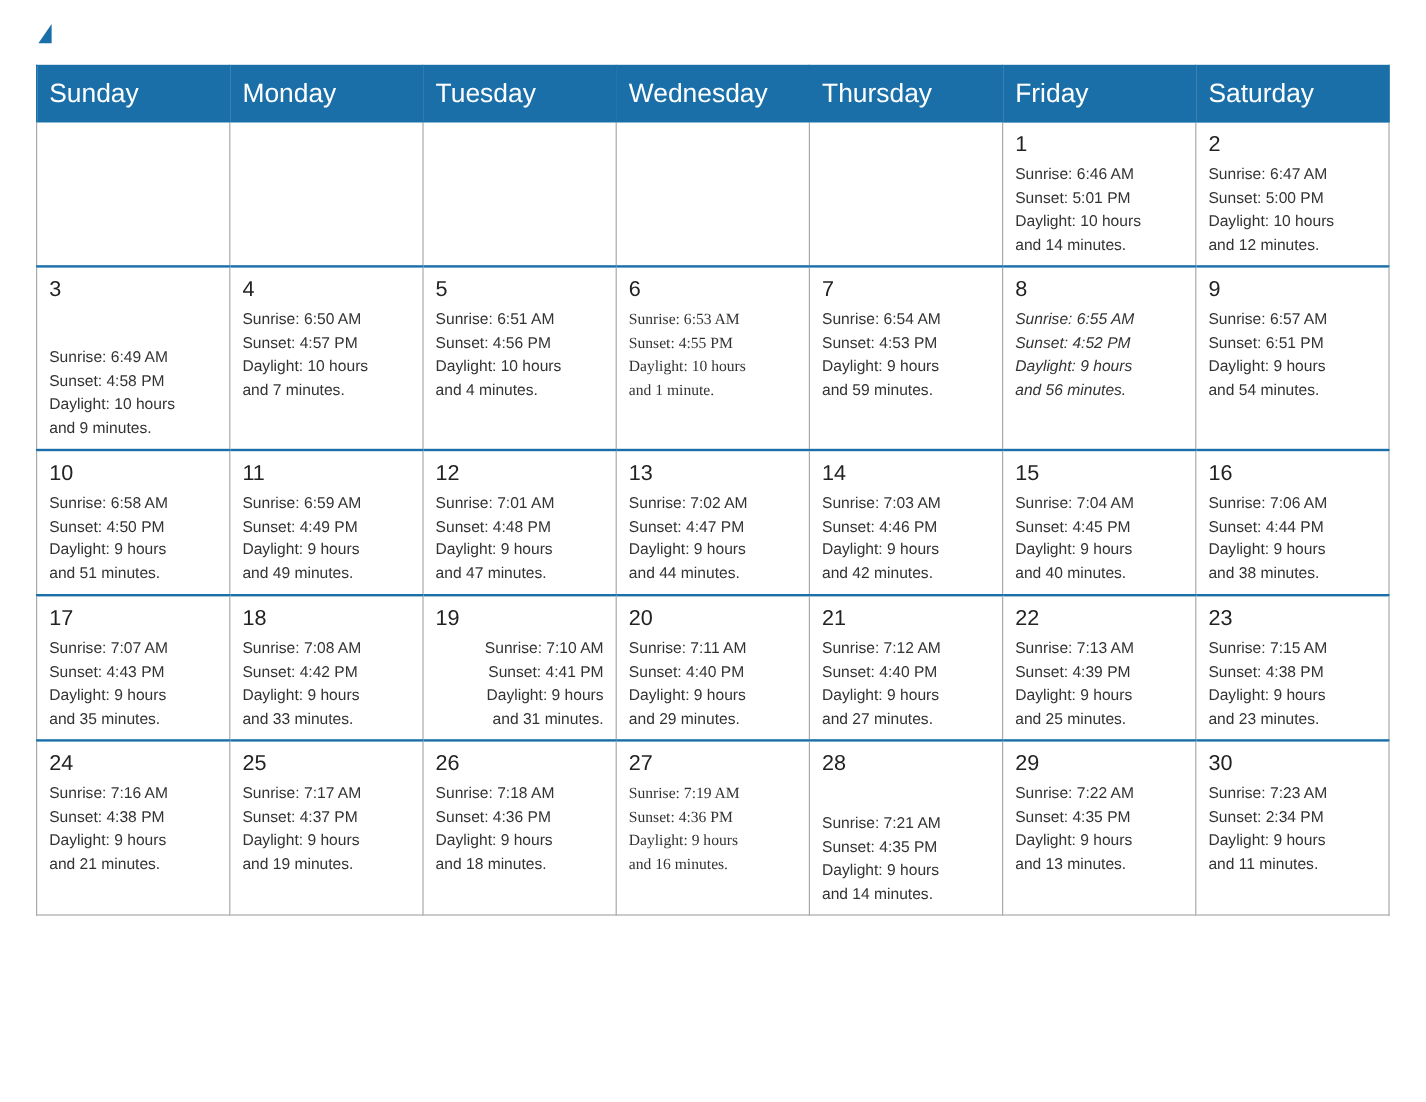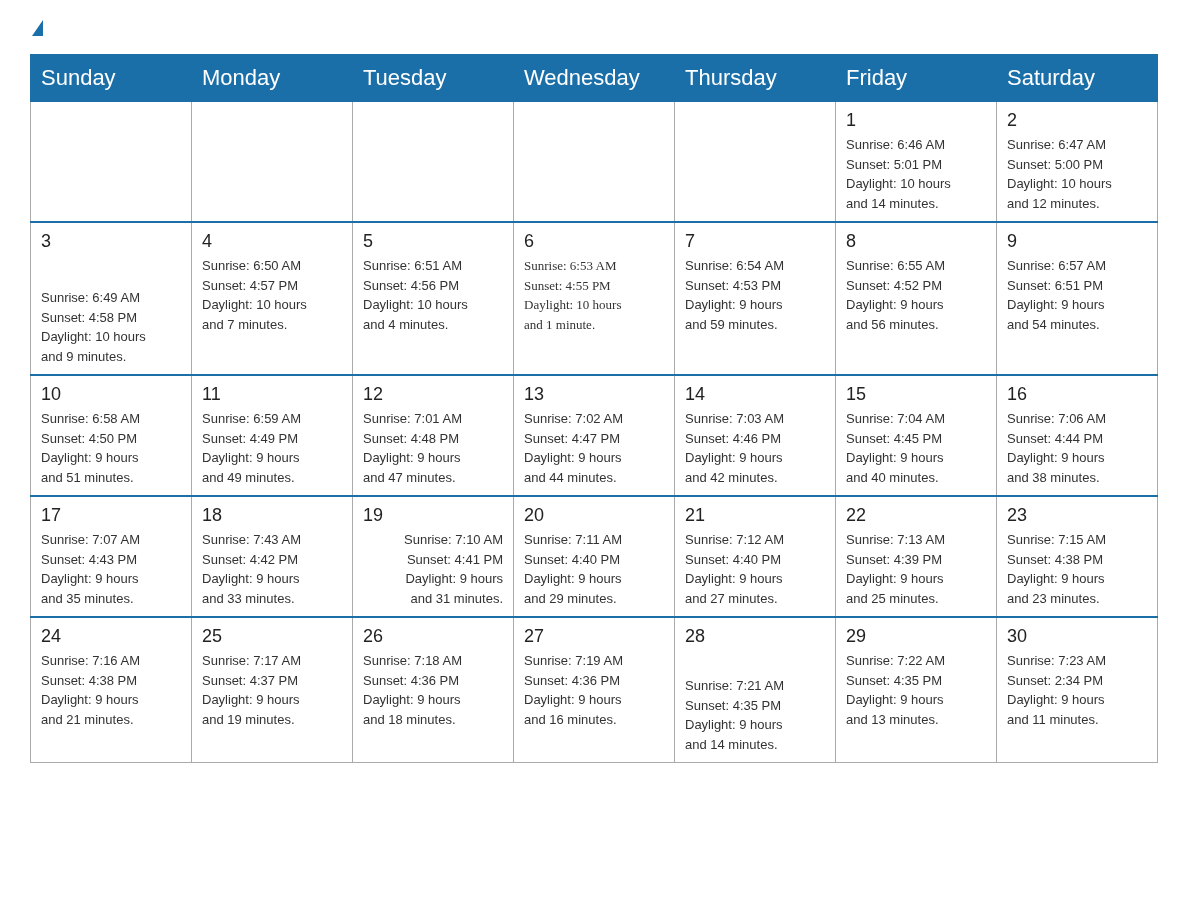--- a/index.html
+++ b/index.html
@@ -158,21 +158,21 @@
         </td>
         <td>
           <div class="day-number">7</div>
           <div class="day-info" style="white-space: pre-line;">Sunrise: 6:54 AM
 Sunset: 4:53 PM
 Daylight: 9 hours
 and 59 minutes.</div>
         </td>
         <td>
           <div class="day-number">8</div>
-          <div class="day-info" style="white-space: pre-line;">Sunrise: 6:55 AM
+          <div class="day-info" style="white-space: pre-line; font-style: italic;">Sunrise: 6:55 AM
 Sunset: 4:52 PM
 Daylight: 9 hours
 and 56 minutes.</div>
         </td>
         <td>
           <div class="day-number">9</div>
           <div class="day-info" style="white-space: pre-line;">Sunrise: 6:57 AM
 Sunset: 6:51 PM
 Daylight: 9 hours
 and 54 minutes.</div>
@@ -232,21 +232,21 @@
       <tr class="row-border">
         <td>
           <div class="day-number">17</div>
           <div class="day-info" style="white-space: pre-line;">Sunrise: 7:07 AM
 Sunset: 4:43 PM
 Daylight: 9 hours
 and 35 minutes.</div>
         </td>
         <td>
           <div class="day-number">18</div>
-          <div class="day-info" style="white-space: pre-line;">Sunrise: 7:43 AM
+          <div class="day-info" style="white-space: pre-line;">Sunrise: 7:08 AM
 Sunset: 4:42 PM
 Daylight: 9 hours
 and 33 minutes.</div>
         </td>
         <td>
           <div class="day-number">19</div>
           <div class="day-info" style="white-space: pre-line; text-align: right;">Sunrise: 7:10 AM
 Sunset: 4:41 PM
 Daylight: 9 hours
 and 31 minutes.</div>
@@ -297,21 +297,21 @@
         </td>
         <td>
           <div class="day-number">26</div>
           <div class="day-info" style="white-space: pre-line;">Sunrise: 7:18 AM
 Sunset: 4:36 PM
 Daylight: 9 hours
 and 18 minutes.</div>
         </td>
         <td>
           <div class="day-number">27</div>
-          <div class="day-info" style="white-space: pre-line;">Sunrise: 7:19 AM
+          <div class="day-info" style="white-space: pre-line; font-family: Liberation Serif, serif;">Sunrise: 7:19 AM
 Sunset: 4:36 PM
 Daylight: 9 hours
 and 16 minutes.</div>
         </td>
         <td>
           <div class="day-number">28</div>
           <div class="day-info" style="white-space: pre-line; margin-top: 29px;">Sunrise: 7:21 AM
 Sunset: 4:35 PM
 Daylight: 9 hours
 and 14 minutes.</div>

